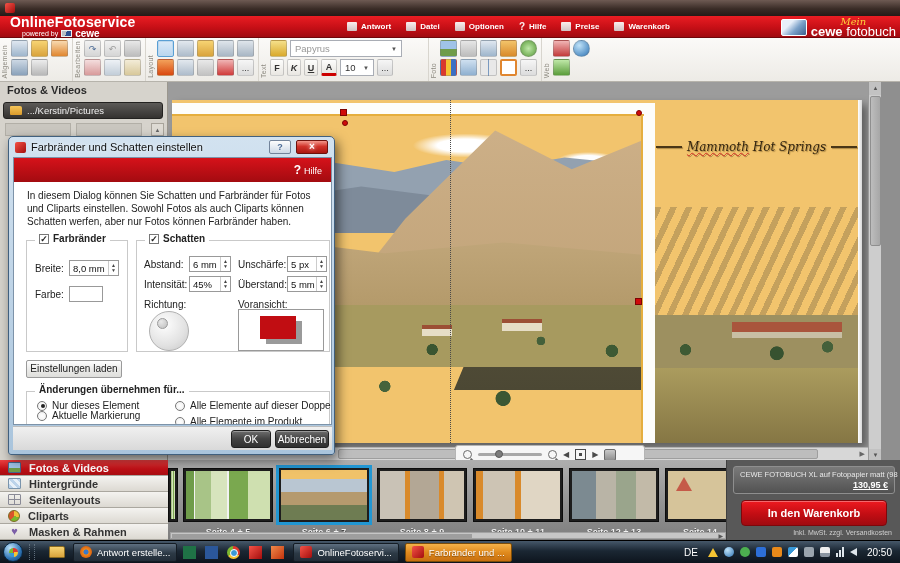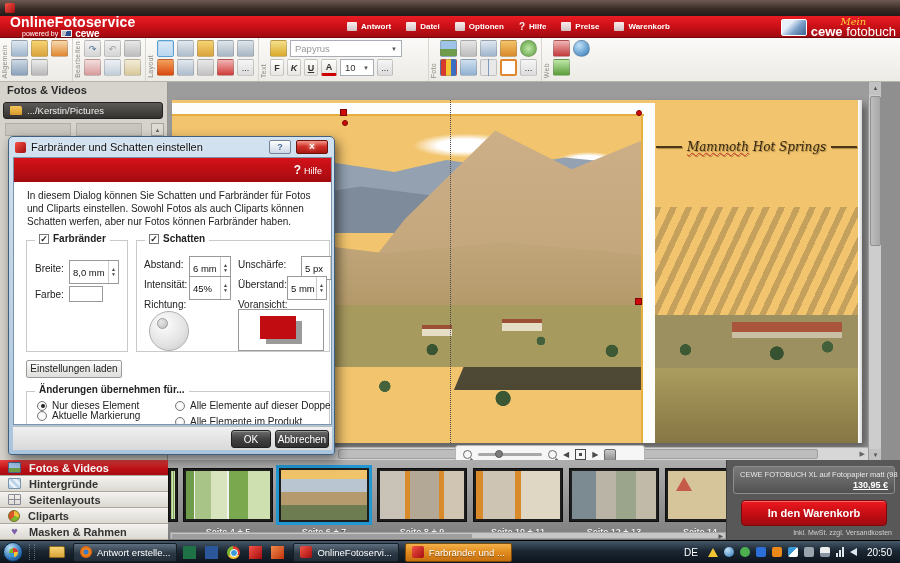--- a/index.html
+++ b/index.html
@@ -194,21 +194,21 @@
   .dlg-red{position:absolute;left:0;top:0;width:100%;height:24px;background:linear-gradient(#d6121a,#a30b10);}
   .dlg-hilfe{position:absolute;right:9px;top:5px;color:#fff;font-size:9px;display:flex;align-items:baseline;gap:3px;cursor:pointer;}
   .dlg-hilfe b{font-size:12px;}
   .dlg-intro{position:absolute;left:13px;top:31px;width:292px;font-size:10px;color:#222;
     line-height:13px;white-space:normal!important;}
   .gbox{position:absolute;border:1px solid #c9c9c9;}
   .gb-label{position:absolute;top:-8px;left:8px;background:#fff;padding:0 4px;font-size:10px;font-weight:bold;
     color:#222;display:flex;align-items:center;gap:4px;}
   .chk{width:10px;height:10px;border:1px solid #777;background:#fff;font-size:9px;line-height:9px;text-align:center;color:#222;}
   .fld-label{position:absolute;font-size:10px;color:#222;}
-  .spin{position:absolute;height:24px;background:#fff;border:1px solid #999;display:flex;align-items:center;
+  .spin{position:absolute;height:16px;background:#fff;border:1px solid #999;display:flex;align-items:center;
     font-size:9.5px;color:#111;padding-left:3px;}
   .spin .sv{flex:1;}
   .spin .sarr{width:10px;height:100%;display:flex;flex-direction:column;align-items:center;justify-content:center;
     font-size:5px;color:#444;border-left:1px solid #ccc;line-height:5px;}
   .swatch{position:absolute;width:34px;height:16px;background:#fff;border:1px solid #999;}
   .sphere{position:absolute;width:40px;height:40px;border-radius:50%;border:1px solid #b0b0b0;
     background:radial-gradient(circle at 38% 32%,#fefefe,#e2e2e2 60%,#c6c6c6);}
   .sphere-knob{position:absolute;left:7px;top:6px;width:11px;height:11px;border-radius:50%;
     background:radial-gradient(circle at 35% 30%,#e8e8e8,#bdbdbd);border:1px solid #9a9a9a;}
   .pvbox{position:absolute;background:#fff;border:1px solid #999;}
@@ -582,21 +582,21 @@
         <div class="gb-label">
           <span class="chk">✓</span>
           <span>Schatten</span>
         </div>
         <div class="fld-label" style="left:7px;top:18px;">Abstand:</div>
         <div class="spin" style="left:52px;top:15px;width:42px;">
           <span class="sv">6 mm</span>
           <span class="sarr">▲<br>▼</span>
         </div>
         <div class="fld-label" style="left:101px;top:18px;">Unschärfe:</div>
-        <div class="spin" style="left:164px;top:15px;width:40px;">
+        <div class="spin" style="left:150px;top:15px;width:40px;">
           <span class="sv">5 px</span>
           <span class="sarr">▲<br>▼</span>
         </div>
         <div class="fld-label" style="left:7px;top:38px;">Intensität:</div>
         <div class="spin" style="left:52px;top:35px;width:42px;">
           <span class="sv">45%</span>
           <span class="sarr">▲<br>▼</span>
         </div>
         <div class="fld-label" style="left:101px;top:38px;">Überstand:</div>
         <div class="spin" style="left:150px;top:35px;width:40px;">

